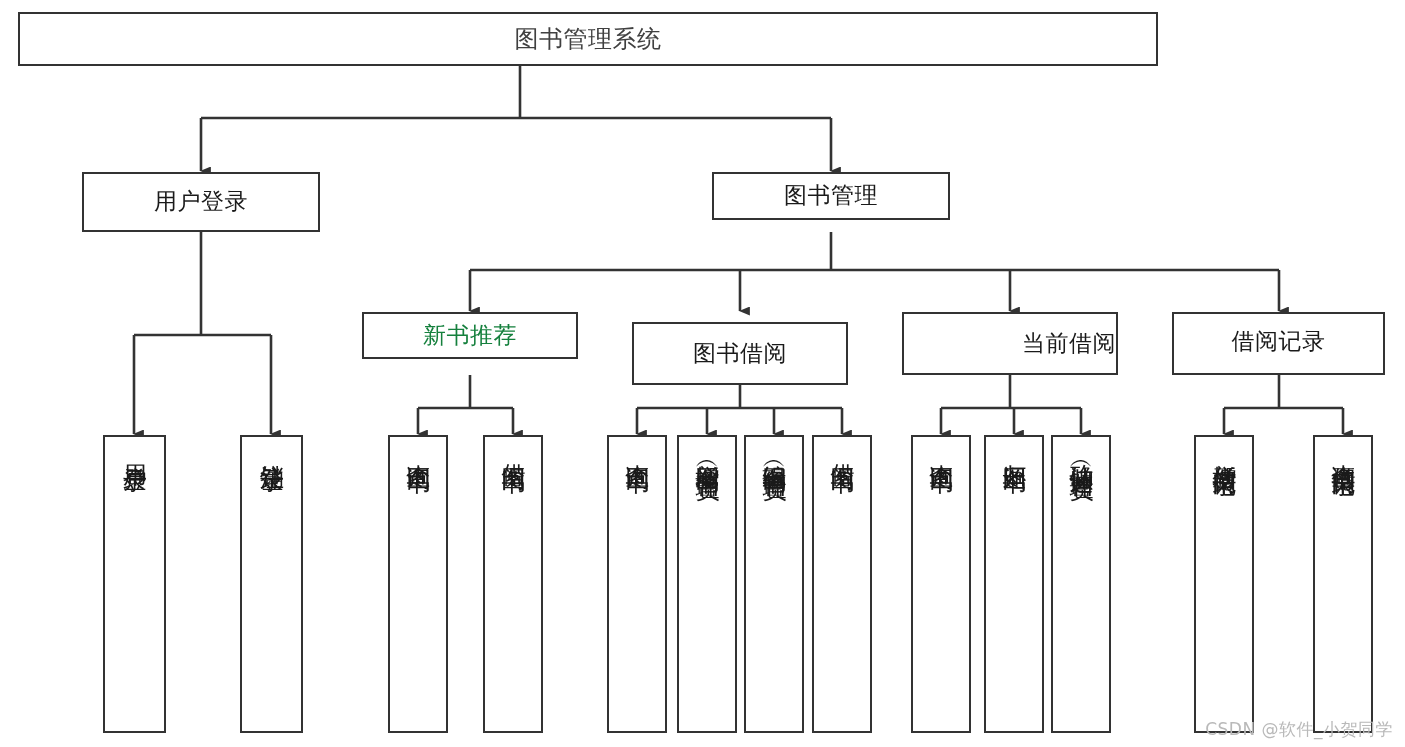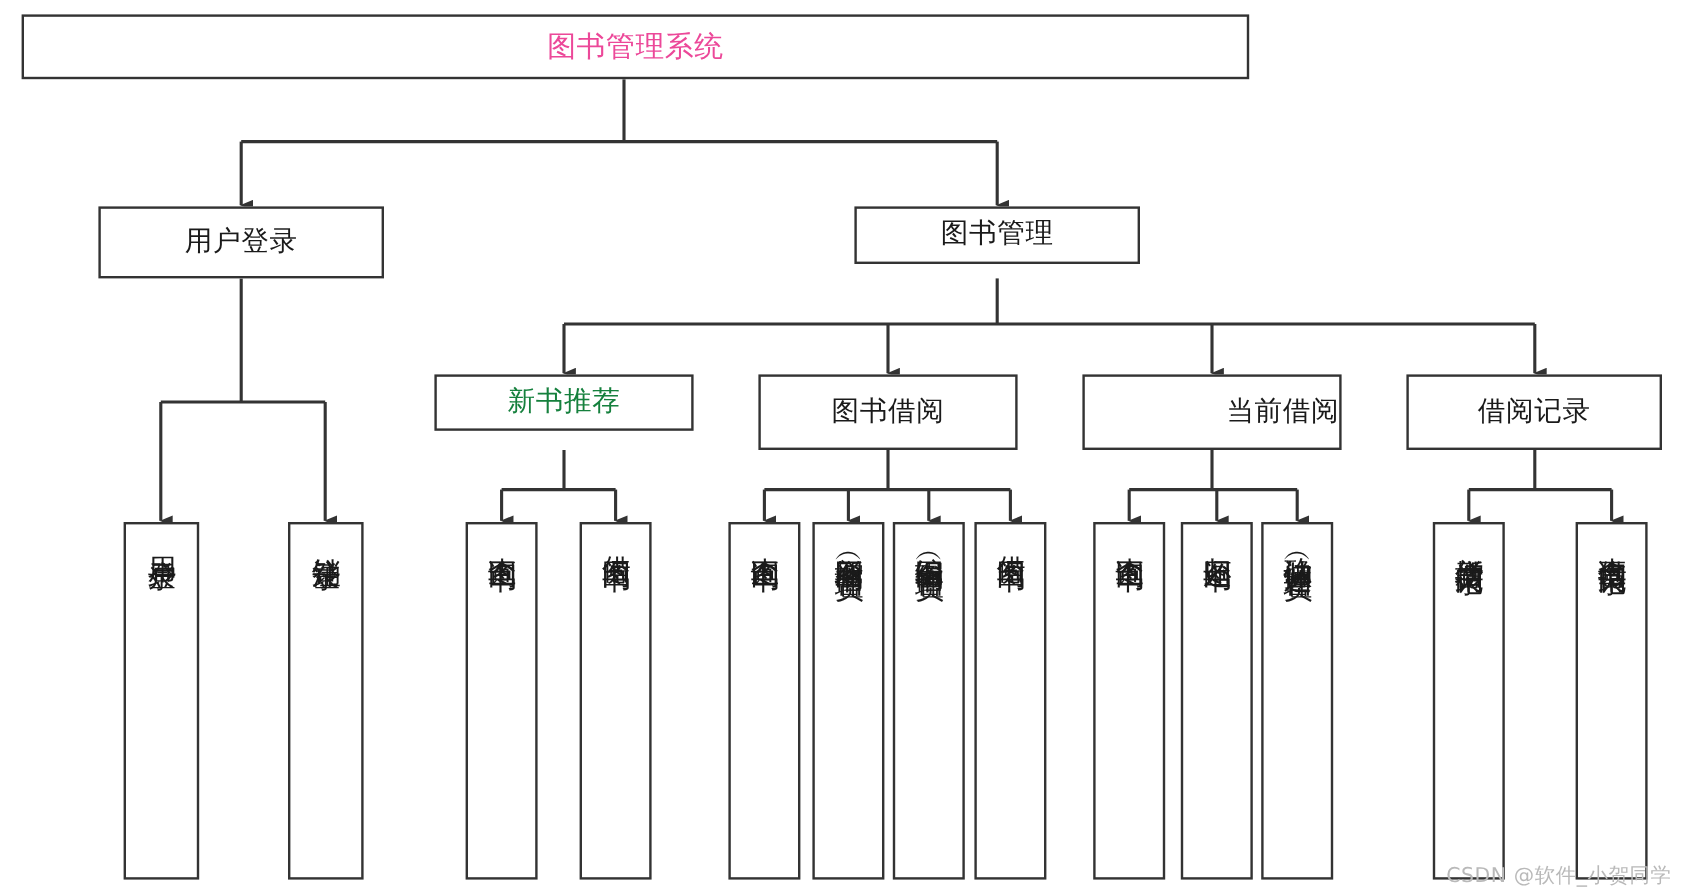--- a/index.html
+++ b/index.html
@@ -122,39 +122,39 @@
         <line x1="1014" y1="408" x2="1014" y2="434" marker-end="url(#arrow)"></line>
         <line x1="1081" y1="408" x2="1081" y2="434" marker-end="url(#arrow)"></line>
         <line x1="1279" y1="375" x2="1279" y2="408"></line>
         <line x1="1224" y1="408" x2="1343" y2="408"></line>
         <line x1="1224" y1="408" x2="1224" y2="434" marker-end="url(#arrow)"></line>
         <line x1="1343" y1="408" x2="1343" y2="434" marker-end="url(#arrow)"></line>
       </g>
   </svg>
 
   <div id="node-layer">
-      <div class="node horiz root" style="left: 18px; top: 12px; width: 1023px; height: 54px; border-color: rgb(51, 51, 51); background: rgb(255, 255, 255); color: #ec4899;">
+      <div class="node horiz root" style="left: 18px; top: 12px; width: 1140px; height: 54px; border-color: rgb(51, 51, 51); background: rgb(255, 255, 255); color: #404040;">
         <span class="node-label">图书管理系统</span>
       </div>
       <div class="node horiz" style="left: 82px; top: 172px; width: 238px; height: 60px; border-color: rgb(51, 51, 51); background: rgb(255, 255, 255); color: rgb(26, 26, 26);">
         <span class="node-label">用户登录</span>
       </div>
       <div class="node horiz" style="left: 712px; top: 172px; width: 238px; height: 48px; border-color: rgb(51, 51, 51); background: rgb(255, 255, 255); color: rgb(26, 26, 26);">
         <span class="node-label">图书管理</span>
       </div>
       <div class="node horiz" style="left: 362px; top: 312px; width: 216px; height: 47px; border-color: rgb(51, 51, 51); background: rgb(255, 255, 255); color: #15803d;">
         <span class="node-label">新书推荐</span>
       </div>
-      <div class="node horiz" style="left: 632px; top: 312px; width: 216px; height: 63px; border-color: rgb(51, 51, 51); background: rgb(255, 255, 255); color: rgb(26, 26, 26);">
+      <div class="node horiz" style="left: 632px; top: 322px; width: 216px; height: 63px; border-color: rgb(51, 51, 51); background: rgb(255, 255, 255); color: rgb(26, 26, 26);">
         <span class="node-label">图书借阅</span>
       </div>
       <div class="node horiz" style="left: 902px; top: 312px; width: 216px; height: 63px; border-color: rgb(51, 51, 51); background: rgb(255, 255, 255); color: rgb(26, 26, 26); justify-content: flex-end;">
         <span class="node-label">当前借阅</span>
       </div>
-      <div class="node horiz" style="left: 1172px; top: 312px; width: 213px; height: 63px; border-color: rgb(51, 51, 51); background: rgb(255, 255, 255); color: rgb(26, 26, 26);">
+      <div class="node horiz" style="left: 1172px; top: 312px; width: 213px; height: 63px; border-color: rgb(51, 51, 51); background: rgb(255, 255, 255); color: rgb(26, 26, 26); font-family: Liberation Mono, monospace;">
         <span class="node-label">借阅记录</span>
       </div>
       <div class="node vert" style="left: 103px; top: 435px; width: 63px; height: 298px; border-color: rgb(51, 51, 51); background: rgb(255, 255, 255); color: rgb(26, 26, 26);">
         <span class="node-label">用户登录</span>
       </div>
       <div class="node vert" style="left: 240px; top: 435px; width: 63px; height: 298px; border-color: rgb(51, 51, 51); background: rgb(255, 255, 255); color: rgb(26, 26, 26);">
         <span class="node-label">注销登录</span>
       </div>
       <div class="node vert" style="left: 388px; top: 435px; width: 60px; height: 298px; border-color: rgb(51, 51, 51); background: rgb(255, 255, 255); color: rgb(26, 26, 26);">
         <span class="node-label">查询图书</span>

